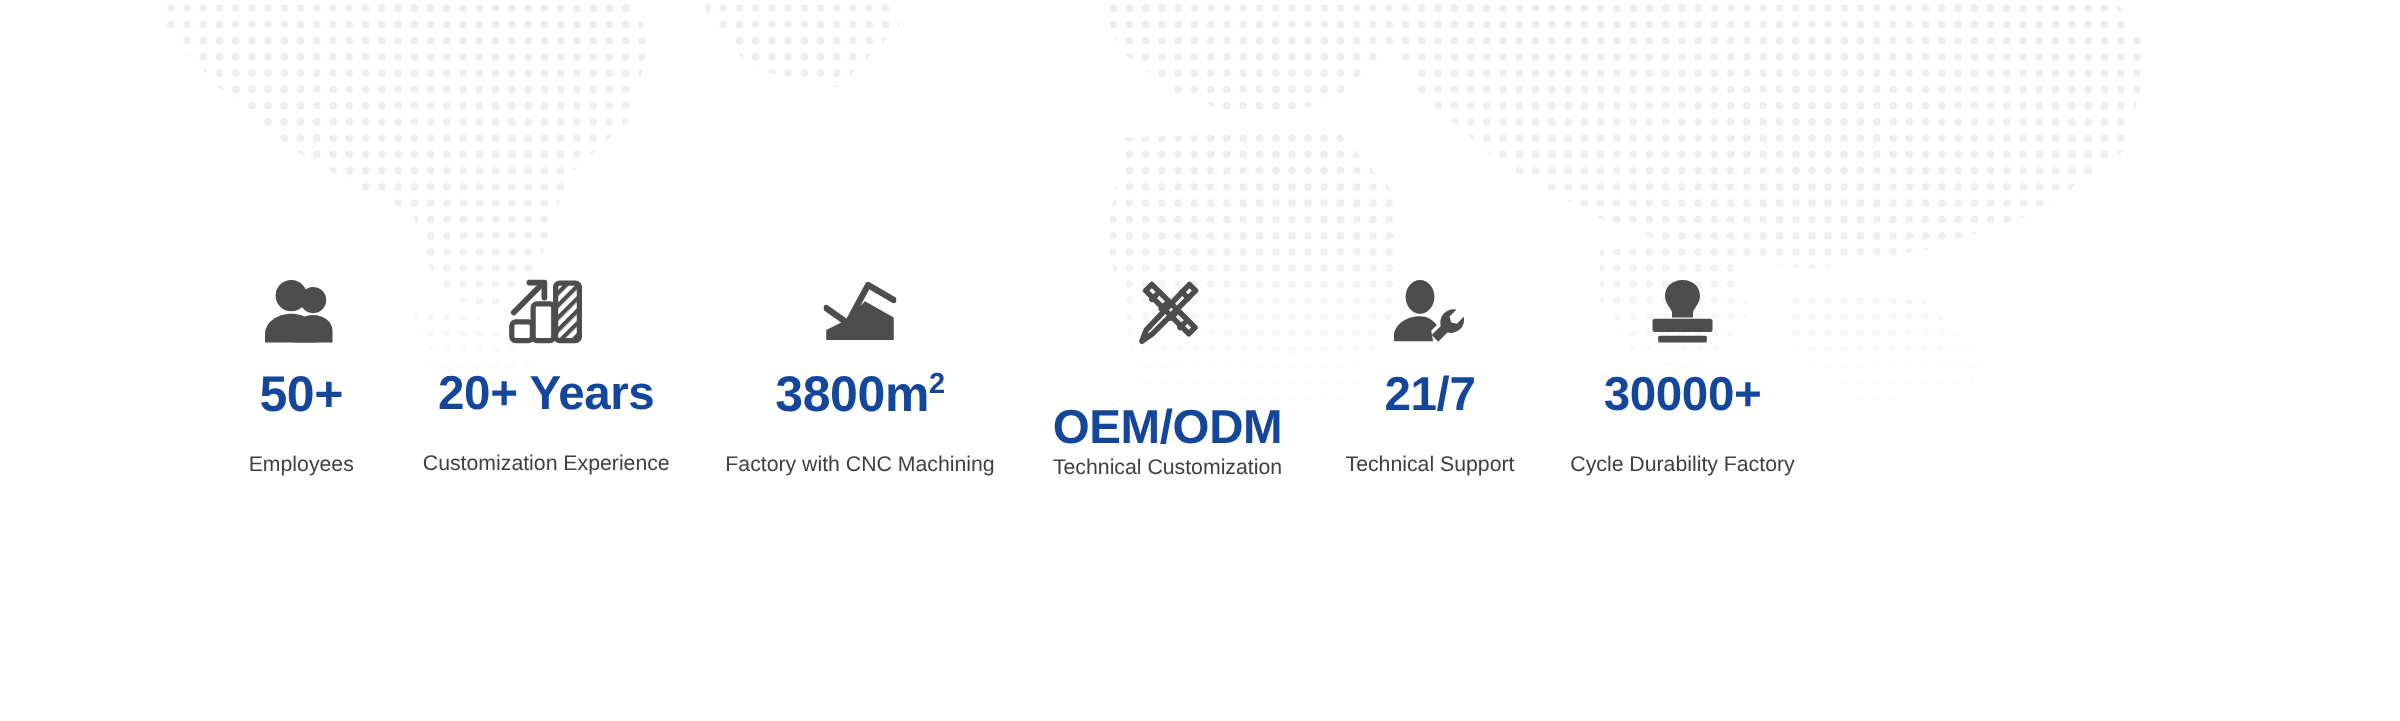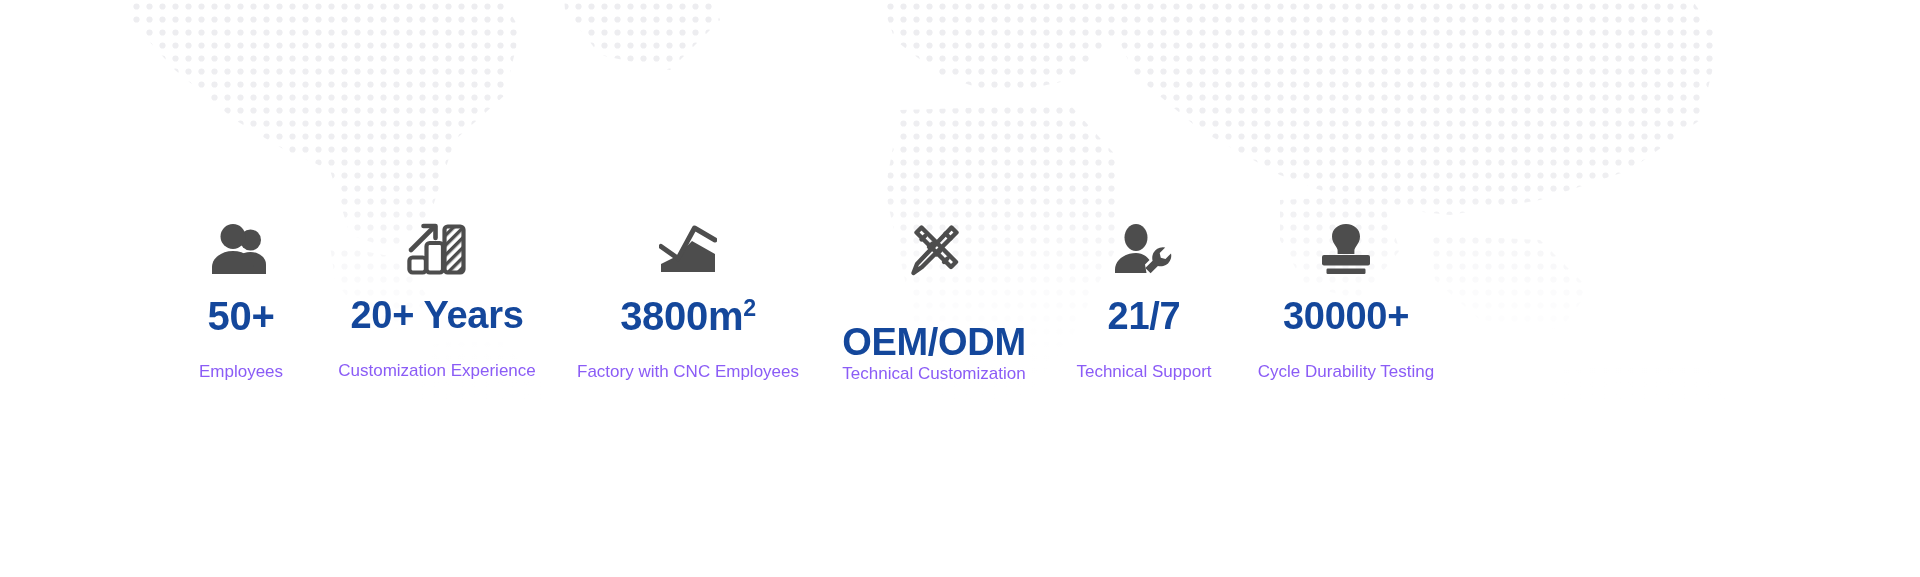--- a/index.html
+++ b/index.html
@@ -80,21 +80,21 @@
     line-height: 1;
   }
   .stat-value .sup {
     font-size: 0.58em;
     vertical-align: super;
     line-height: 0;
   }
 
   .stat-label {
     display: block;
-    color: #8b5cf6;
+    color: #404040;
     font-size: 17px;
     font-weight: 400;
     line-height: 1.2;
     white-space: nowrap;
   }
 </style>
 </head>
 <body>
 
 <div id="stats-section">
@@ -209,21 +209,21 @@
     <div class="stat-item" style="left:688px; top:0;">
       <div class="stat-icon" style="position:absolute; left:50%; transform:translateX(-50%); top:224px;">
         <svg width="58" height="50" viewBox="0 0 58 50" fill="none" aria-hidden="true">
           <path d="M2 40 L18 32 L33 17 L56 30 L56 48 L2 48 Z" fill="#4d4d4d"></path>
           <path d="M2 22.5 L19 34.5 L35.5 4 L56 16" stroke="#4d4d4d" stroke-width="5" stroke-linecap="round" stroke-linejoin="round"></path>
         </svg>
       </div>
       <div class="stat-value" style="position:absolute; left:50%; transform:translateX(-50%); top:296px; font-size:40px;">
         <span>3800m</span><span class="sup">2</span>
       </div>
-      <div class="stat-label" style="position:absolute; left:50%; transform:translateX(-50%); top:362px;">Factory with CNC Employees</div>
+      <div class="stat-label" style="position:absolute; left:50%; transform:translateX(-50%); top:362px;">Factory with CNC Machining</div>
     </div>
 
     <div class="stat-item" style="left:934px; top:0;">
       <div class="stat-icon" style="position:absolute; left:50%; transform:translateX(-50%); top:221px;">
         <svg width="58" height="56" viewBox="0 0 58 56" fill="none" aria-hidden="true">
           <g stroke="#4d4d4d" stroke-width="4.4" stroke-linejoin="round" stroke-linecap="round">
 
             <path d="M46.5 6.5 L51.5 11.5 L17 46 L8.5 52 L12 43 Z"></path>
             <path d="M40.5 12.5 L45.5 17.5"></path>
 
@@ -259,17 +259,17 @@
       <div class="stat-icon" style="position:absolute; left:50%; transform:translateX(-50%); top:222px;">
         <svg width="54" height="54" viewBox="0 0 54 54" fill="#4d4d4d" aria-hidden="true">
           <path d="M27 2c-8.3 0-14 5.6-14 12.4 0 4.2 2 7.1 3.6 9.5 1.2 1.8 2 3 2 4.6V32h16.8v-3.5c0-1.6.8-2.8 2-4.6 1.6-2.4 3.6-5.3 3.6-9.5C41 7.6 35.3 2 27 2z"></path>
           <rect x="3" y="33" width="48" height="10.5" rx="2"></rect>
           <rect x="7.5" y="46.5" width="39" height="5.5" rx="1.2"></rect>
         </svg>
       </div>
       <div class="stat-value" style="position:absolute; left:50%; transform:translateX(-50%); top:297px; font-size:38px;">
         <span>30000+</span><span class="sup"></span>
       </div>
-      <div class="stat-label" style="position:absolute; left:50%; transform:translateX(-50%); top:362px;">Cycle Durability Testing</div>
+      <div class="stat-label" style="position:absolute; left:50%; transform:translateX(-50%); top:362px;">Cycle Durability Factory</div>
     </div>
 
   </div>
 </div>
 
 </body></html>

